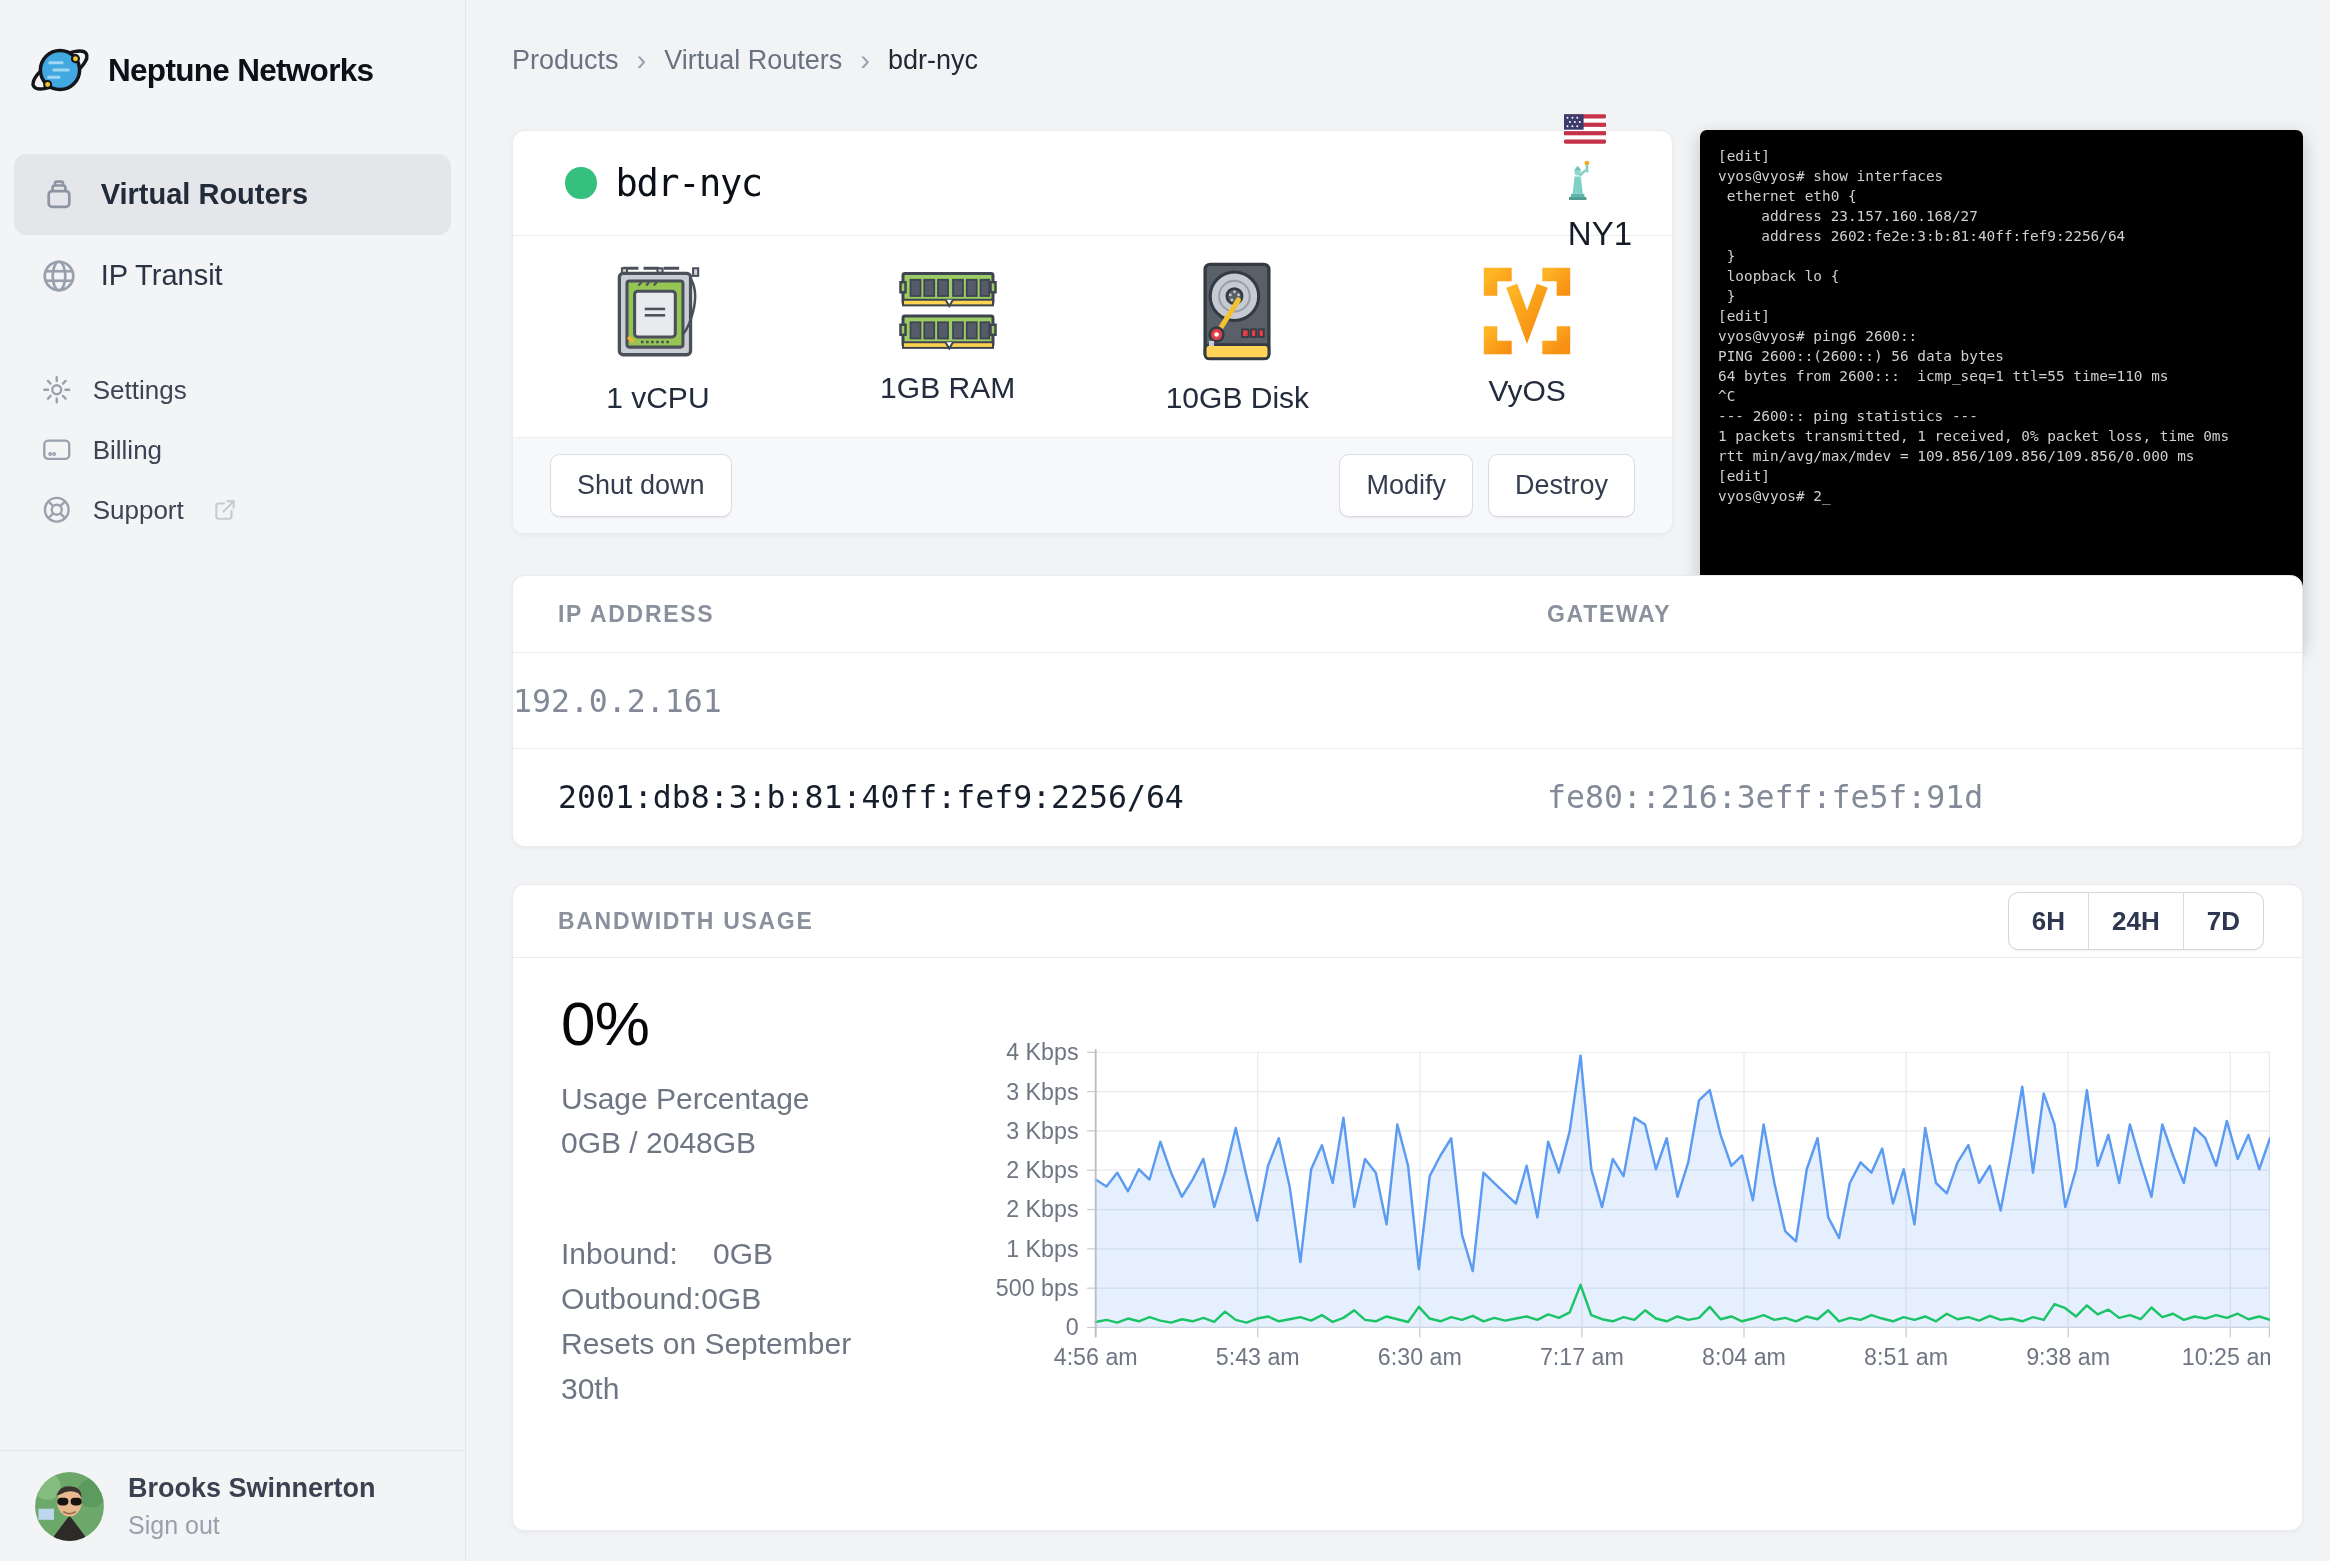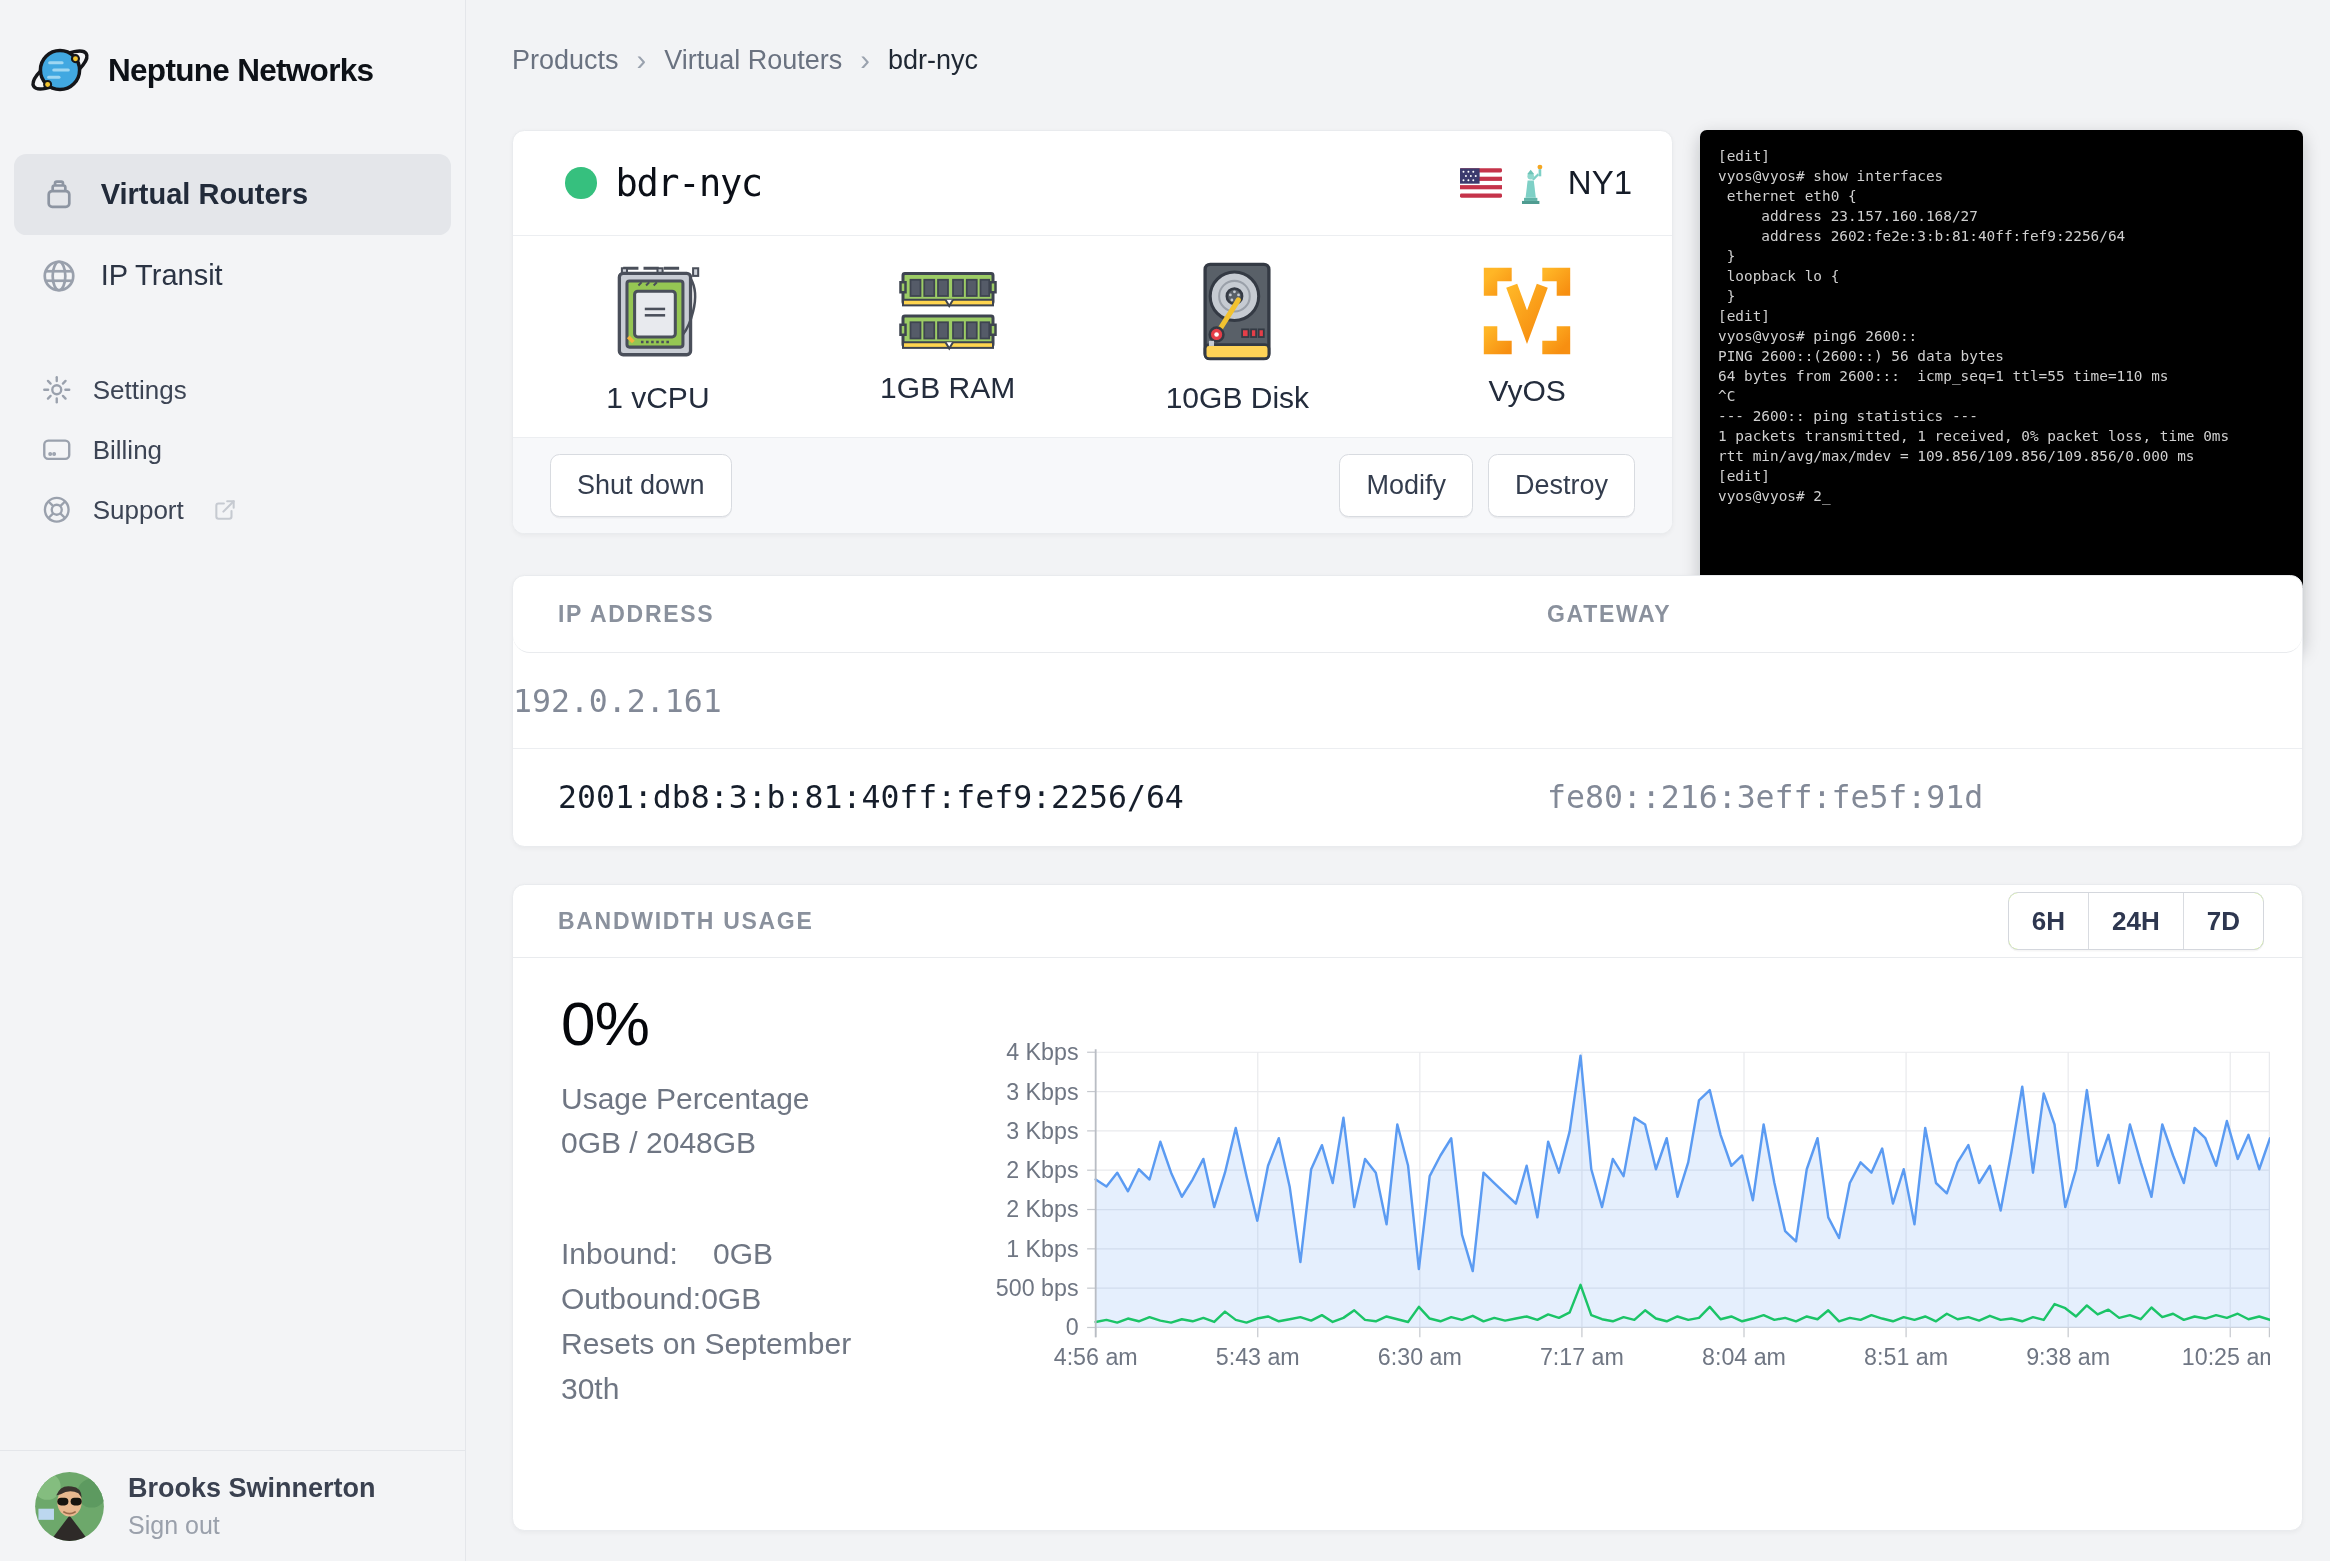--- a/index.html
+++ b/index.html
@@ -44,21 +44,21 @@
   #breadcrumb .crumb { cursor:pointer; }
   #breadcrumb .current { color:#1f2733; font-weight:500; }
 
   .card { position:absolute; background:#fff; border:1.4px solid #e9ebee; border-radius:12.3px; box-shadow:0 1.4px 4.1px rgba(20,24,34,.04); }
 
   
   #router-card { left:44px; top:130px; width:1161px; height:404px; }
   .rc-head { height:105px; display:flex; align-items:center; padding:0 40px 0 52px; border-bottom:1.4px solid #eceef1; }
   .status-dot { width:31.5px; height:31.5px; border-radius:50%; background:#36c07e; }
   .rc-name { font-size:37px; margin-left:19px; color:#0b0f17; letter-spacing:-1.4px; }
-  .rc-loc { margin-left:auto; display:flex; align-items:center; gap:15px; }
+  .rc-loc { margin-left:auto; display:flex; align-items:flex-start; gap:15px;flex-direction:column; }
   .rc-loc .loc-label { font-size:33px; color:#151c28; margin-left:4.1px; }
   .specs { height:202px; display:flex; }
   .spec { flex:1; display:flex; flex-direction:column; align-items:center; justify-content:center; gap:18px; }
   .spec .spec-label { font-size:30px; color:#232c3c; }
   .rc-foot {
     position:absolute; left:0; bottom:0; width:100%; height:96px;
     background:#f7f8fa; border-top:1.4px solid #eceef1; border-radius:0 0 11px 11px;
     display:flex; align-items:center; padding:16px 37px;
   }
   .btn {
@@ -72,21 +72,21 @@
   
   #terminal {
     position:absolute; left:1232px; top:130px; width:603px; height:517px;
     background:#000; border-radius:6.8px; box-shadow:0 6.8px 18px rgba(10,14,22,.22);
     padding:16.4px 0 0 18px; overflow:hidden; cursor:text;
   }
   .tline { font-family:"DejaVu Sans Mono", monospace; font-size:14.4px; line-height:20px; color:#cfcfcf; white-space:pre; }
 
   
   #ip-card { left:44px; top:575px; width:1791px; height:272px; }
-  .tbl-head { height:77px; display:flex; align-items:center; border-bottom:1.4px solid #e9ebee;border-radius:17px; }
+  .tbl-head { height:77px; display:flex; align-items:center; border-bottom:1.4px solid #e9ebee; }
   .th { font-size:23px; font-weight:700; letter-spacing:1.7px; color:#8a919d; }
   .col-ip { padding-left:45px; width:1034px; }
   .row { height:96px; display:flex; align-items:center; border-bottom:1.4px solid #eceef1; }
   .row:last-child { border-bottom:none; }
   .cell-ip { font-size:31.5px; color:#161e2b; }
   .cell-gw { font-size:31.5px; color:#828997; }
 
   
   #bw-card { left:44px; top:884px; width:1791px; height:647px; }
   .bw-head { height:73px; display:flex; align-items:center; padding:0 38px 0 45px; border-bottom:1.4px solid #e9ebee; }

